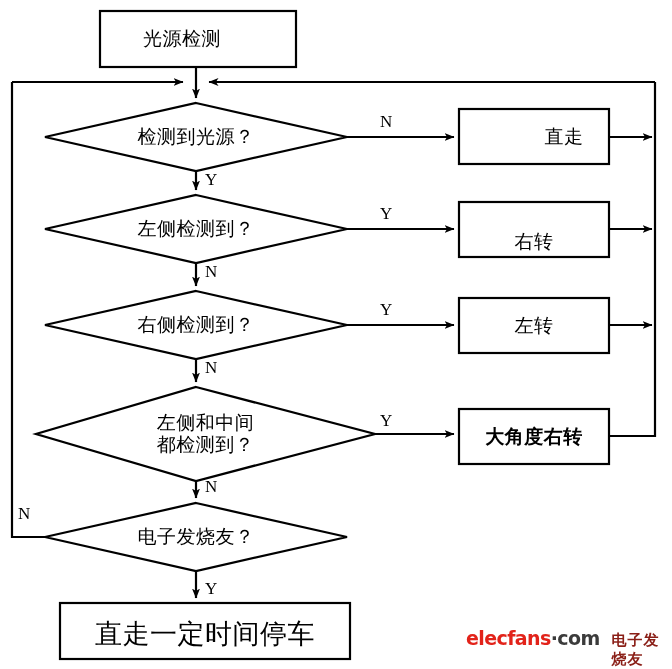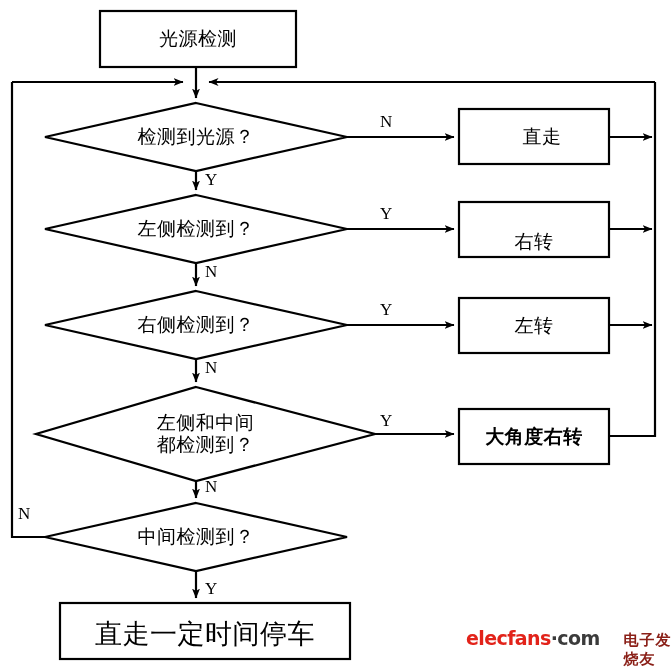--- a/index.html
+++ b/index.html
@@ -42,21 +42,21 @@
     position: absolute;
     color: #000000;
     font-family: "Liberation Serif", "DejaVu Serif", serif;
     font-size: 17px;
     line-height: 1;
   }
   .watermark {
     position: absolute;
     display: flex;
     align-items: baseline;
-    gap: 24px;
+    gap: 12px;
   }
   .wm-main {
     font-family: "DejaVu Sans", sans-serif;
     font-weight: bold;
     font-size: 19px;
     letter-spacing: -0.6px;
   }
   .wm-brand { color: #e2231a; }
   .wm-dotcom { color: #3b3b3b; }
   .wm-cn {
@@ -114,31 +114,31 @@
       <path d="M347,229 L454,229" marker-end="url(#arrow)"></path>
       <path d="M609,229 L652,229" marker-end="url(#arrow)"></path>
 
       <path d="M347,325 L454,325" marker-end="url(#arrow)"></path>
       <path d="M609,325 L652,325" marker-end="url(#arrow)"></path>
 
       <path d="M375,434 L454,434" marker-end="url(#arrow)"></path>
     </g>
   </svg>
 
-  <div class="node-label" style="left:100px; top:11px;  width:196px; height:56px;">光源检测</div>
+  <div class="node-label" style="left:84px; top:11px;  width:196px; height:56px;">光源检测</div>
   <div class="node-label" style="left:45px;  top:103px; width:302px; height:68px;">检测到光源？</div>
-  <div class="node-label" style="left:456px; top:109px; width:172px; height:55px;border-radius:19px;">直走</div>
+  <div class="node-label" style="left:478px; top:109px; width:172px; height:55px;border-radius:19px;">直走</div>
   <div class="node-label" style="left:45px;  top:195px; width:302px; height:68px;">左侧检测到？</div>
   <div class="node-label" style="left:459px; top:202px; width:150px; height:55px;margin-top:12px;">右转</div>
   <div class="node-label" style="left:459px; top:298px; width:150px; height:55px;">左转</div>
   <div class="node-label" style="left:45px;  top:291px; width:302px; height:68px;">右侧检测到？</div>
   <div class="node-label" style="left:36px;  top:387px; width:339px; height:94px;">左侧和中间
 都检测到？</div>
   <div class="node-label" style="left:459px; top:409px; width:150px; height:55px;font-weight:bold;">大角度右转</div>
-  <div class="node-label" style="left:45px;  top:503px; width:302px; height:68px;">中间检测到？</div>
+  <div class="node-label" style="left:45px;  top:503px; width:302px; height:68px;">电子发烧友？</div>
   <div class="node-label" style="left:60px;  top:603px; width:290px; height:64px; font-size:27px;">直走一定时间停车</div>
 
   <div class="edge-label" style="left:380px; top:113px;">N</div>
   <div class="edge-label" style="left:205px; top:171px;">Y</div>
   <div class="edge-label" style="left:380px; top:205px;">Y</div>
   <div class="edge-label" style="left:205px; top:263px;">N</div>
   <div class="edge-label" style="left:380px; top:301px;">Y</div>
   <div class="edge-label" style="left:205px; top:359px;">N</div>
   <div class="edge-label" style="left:380px; top:412px;">Y</div>
   <div class="edge-label" style="left:205px; top:478px;">N</div>

